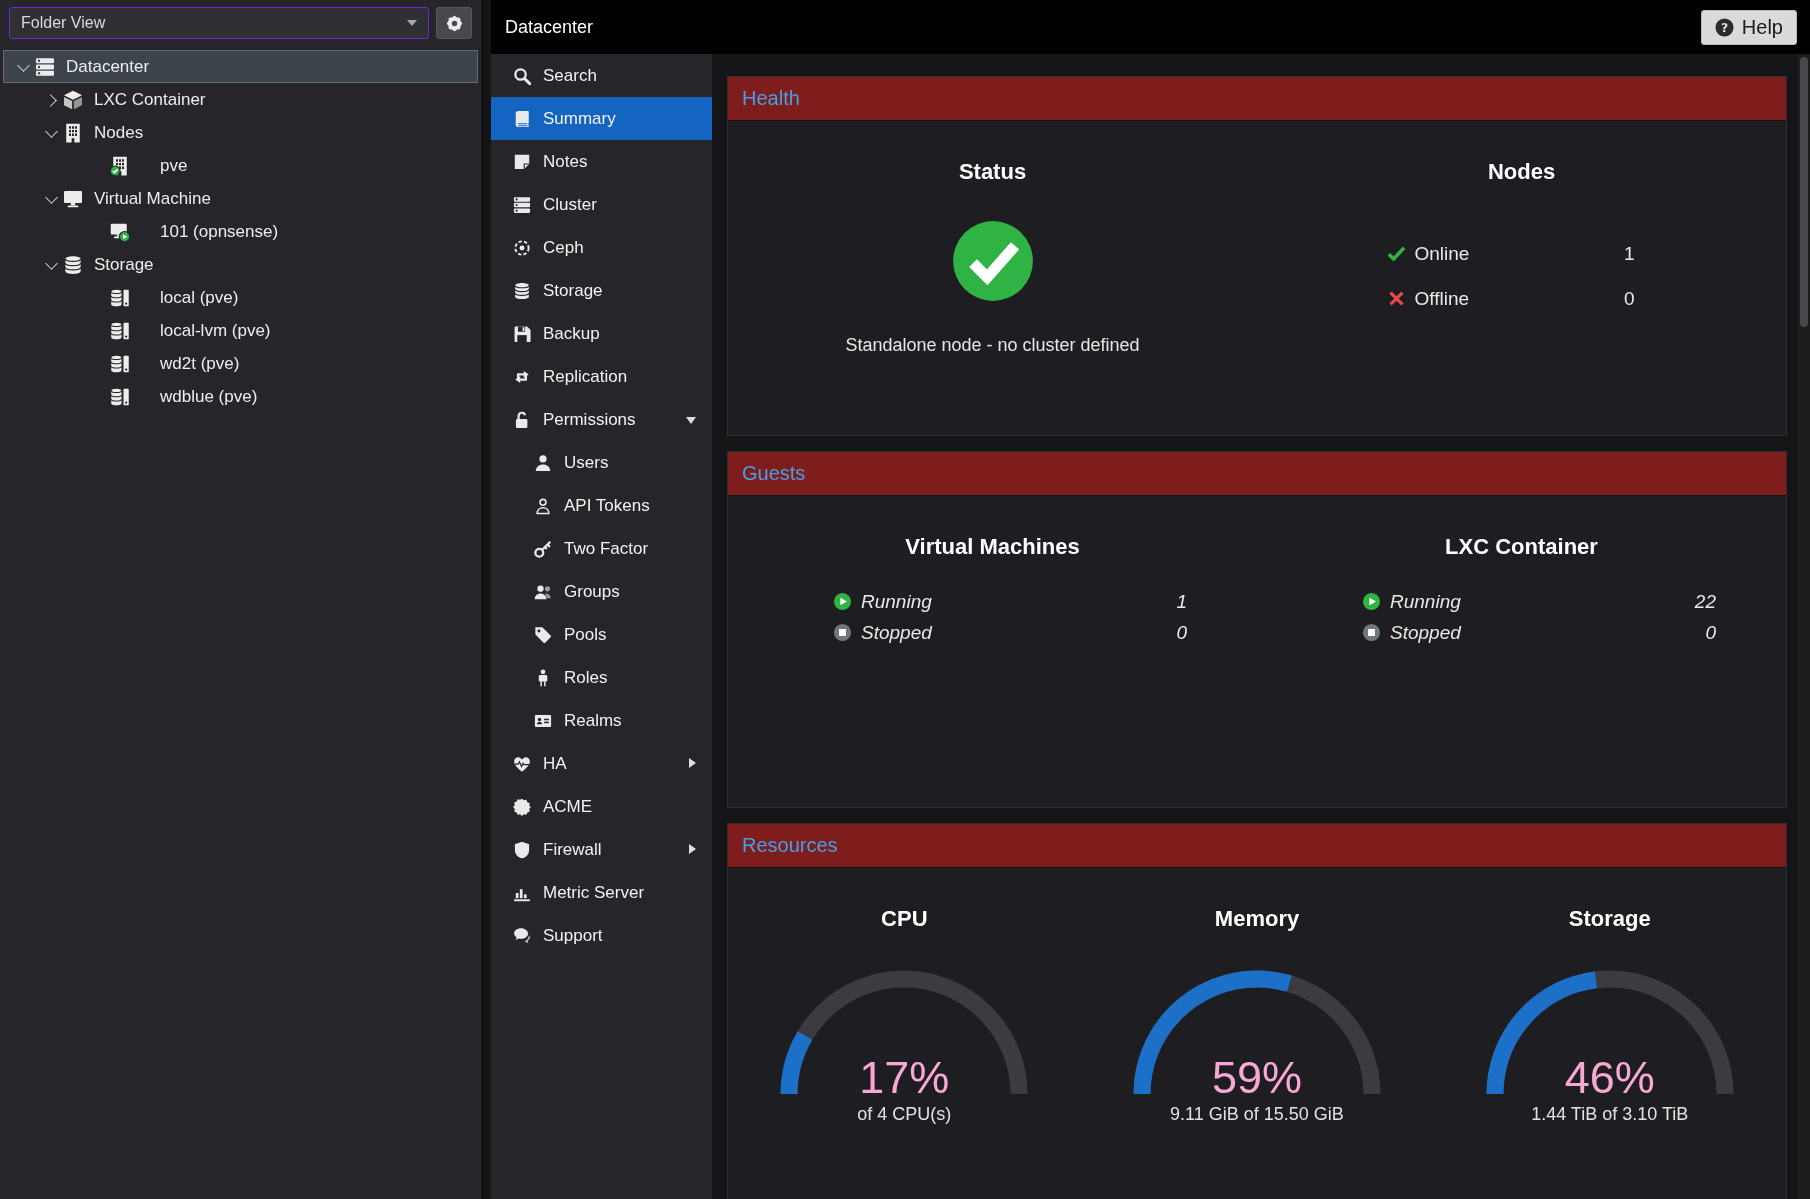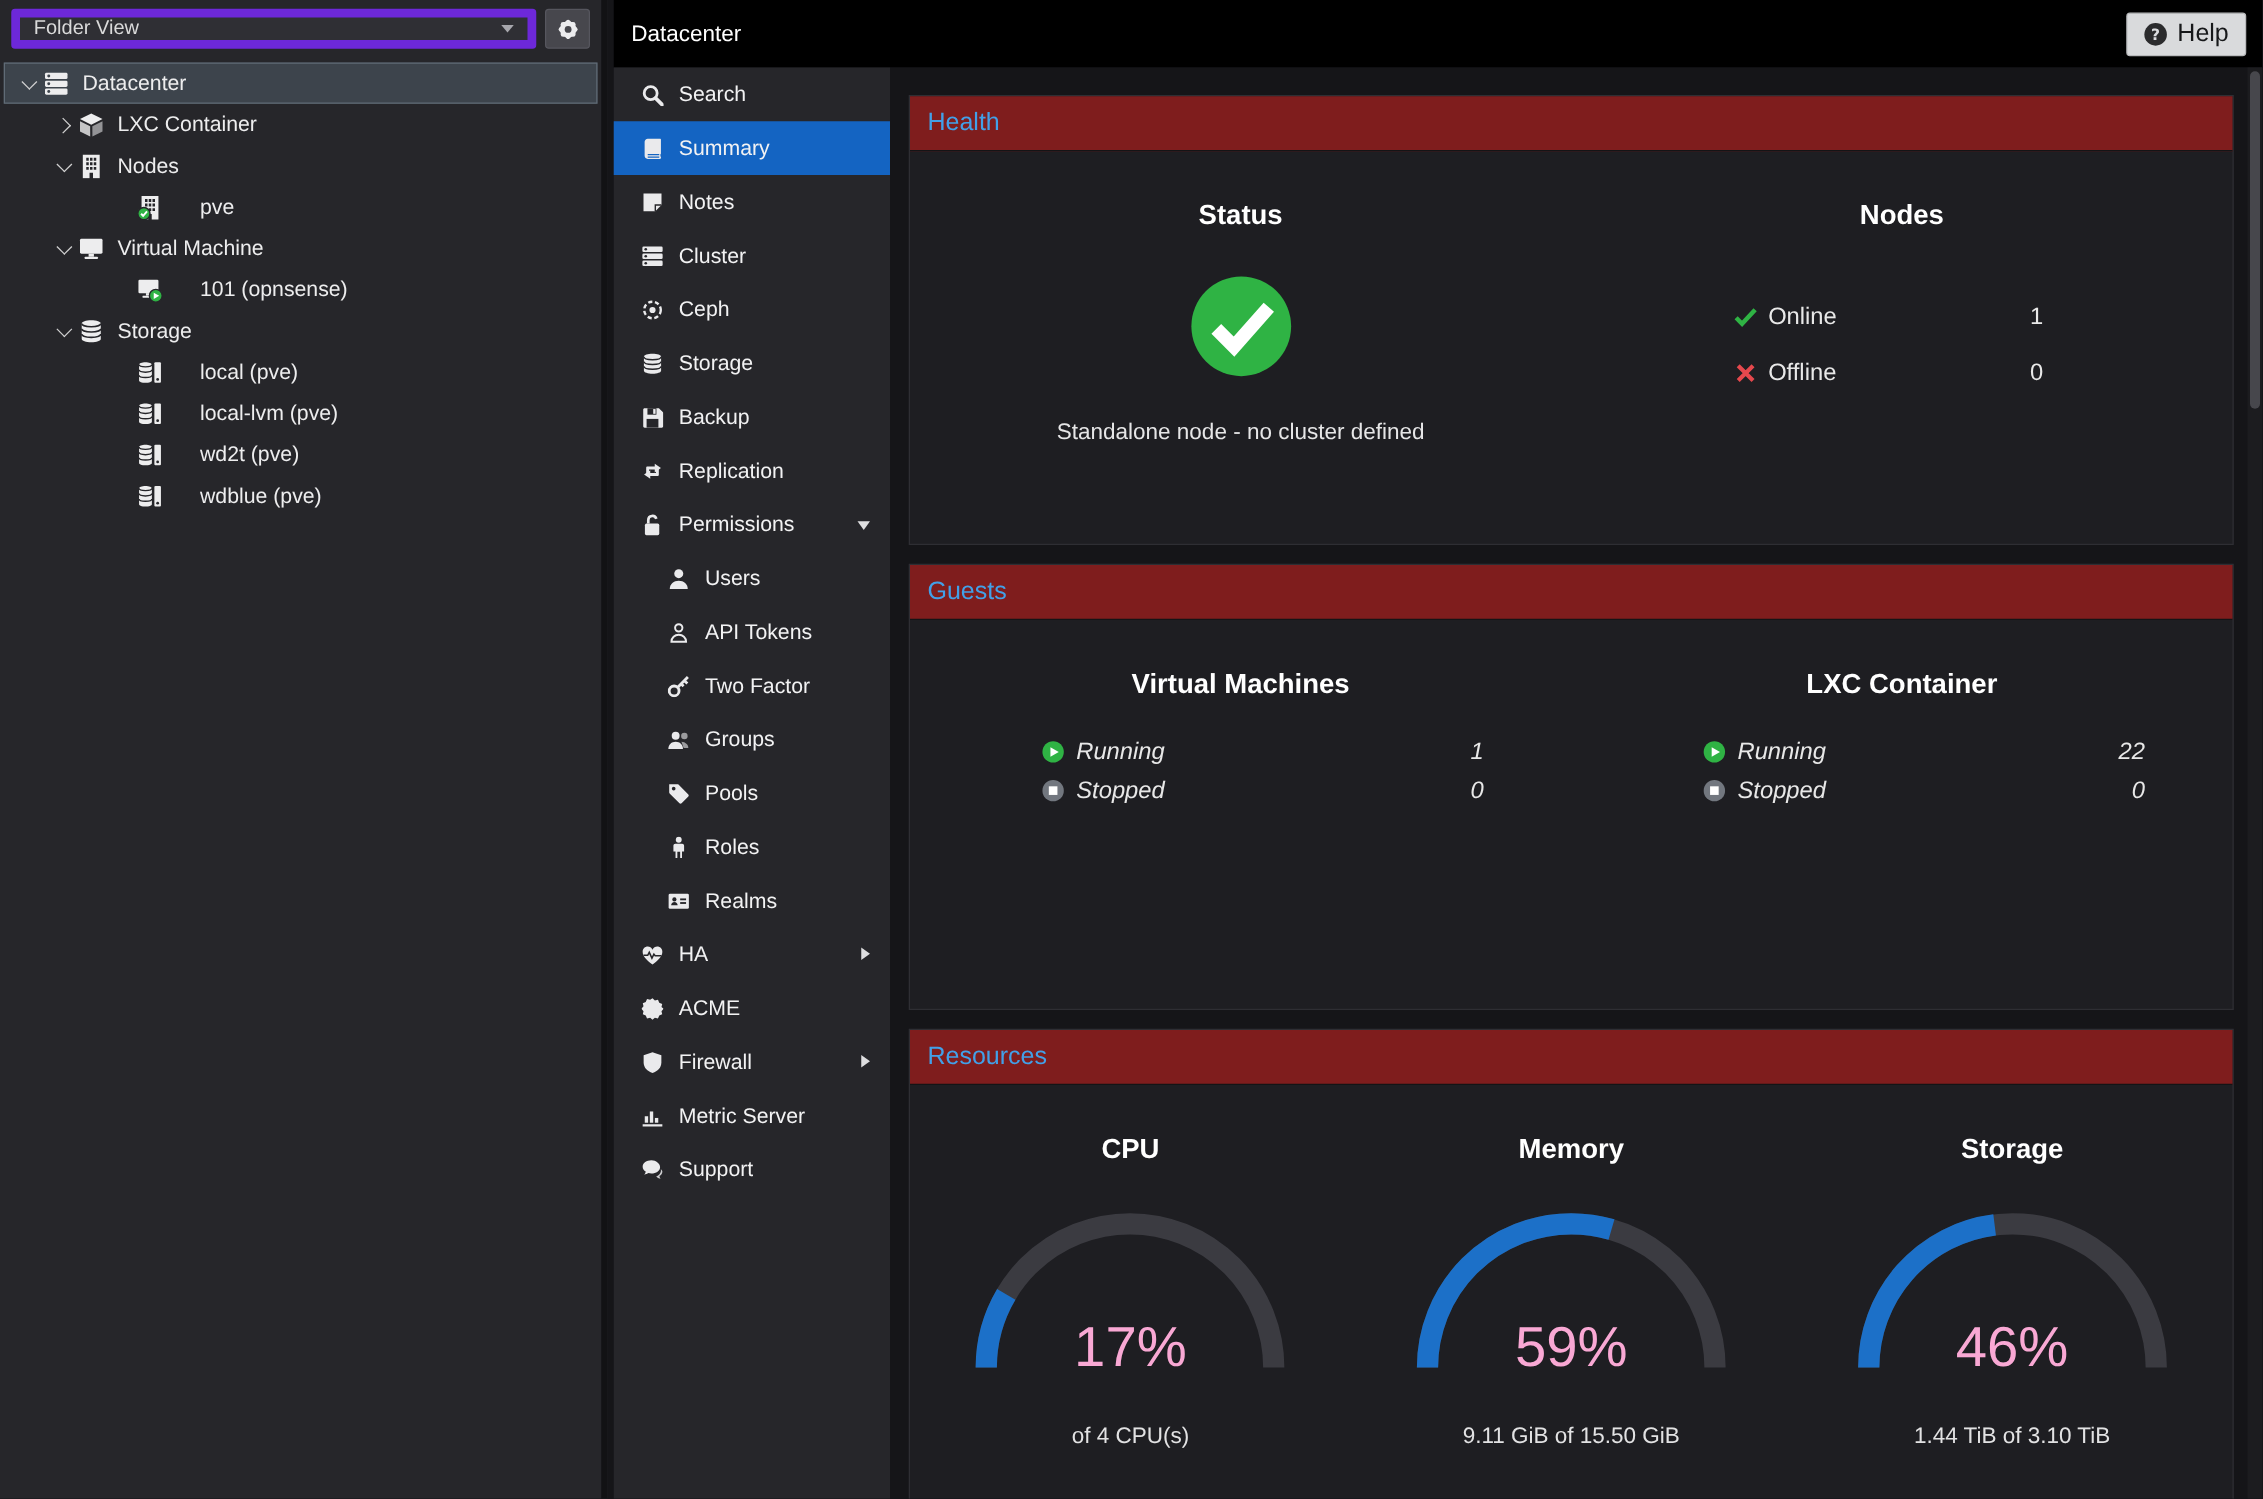--- a/index.html
+++ b/index.html
@@ -3,21 +3,21 @@
 <meta charset="utf-8">
 <style>
   *{margin:0;padding:0;box-sizing:border-box;}
   html,body{width:1810px;height:1199px;overflow:hidden;}
   body{position:relative;background:#151518;font-family:"Liberation Sans","DejaVu Sans",sans-serif;color:#e8e8e8;font-size:17px;--knock:#26262a;}
   .icon-defs{position:absolute;width:0;height:0;overflow:hidden;}
 
   
   .left-panel{position:absolute;left:0;top:0;width:486px;height:100%;background:#26262a;border-right:5px solid #121214;}
   .left-header{height:46px;display:flex;align-items:center;padding:0 9px;gap:7px;}
-  .combo{flex:1;height:32px;background:#2f2f34;border:7px solid #6d28d9;border-radius:3px;display:flex;align-items:center;padding:0 11px;color:#dadada;cursor:pointer;font-size:16px;}
+  .combo{flex:1;height:32px;background:#2f2f34;border:1px solid #6d28d9;border-radius:3px;display:flex;align-items:center;padding:0 11px;color:#dadada;cursor:pointer;font-size:16px;}
   .combo-chev{margin-left:auto;width:0;height:0;border-left:5px solid transparent;border-right:5px solid transparent;border-top:6px solid #a7a7ad;}
   .gear-btn{width:36px;height:32px;background:#47474d;border:1px solid #56565e;border-radius:3px;display:flex;align-items:center;justify-content:center;cursor:pointer;color:#ececee;--knock:#47474d;}
   .gear-btn svg{width:19px;height:19px;fill:currentColor;}
 
   .tree{padding-top:4px;}
   .tree-row{height:33px;display:flex;align-items:center;margin:0 3px;border:1px solid transparent;cursor:pointer;color:#ededee;white-space:nowrap;}
   .tree-row.selected{background:#3d444c;border-color:#606b76;--knock:#3d444c;}
   .tree-row.lvl0{padding-left:11px;}
   .tree-row.lvl1{padding-left:39px;}
   .tree-row.lvl2{padding-left:67px;gap:19px;}
@@ -64,21 +64,21 @@
   .green{color:#2fb344;}
   .red{color:#e5484d;}
   .gray{color:#72777f;}
   .stat-value{padding-right:22px;}
 
   .guest-rows{width:100%;padding:26px 70px 0 105px;font-style:italic;}
   .guest-row{height:31px;display:flex;align-items:center;justify-content:space-between;font-size:19px;}
 
   .gauge{position:relative;width:270px;height:150px;margin-top:22px;}
   .pct{position:absolute;left:0;right:0;bottom:0;text-align:center;font-size:45px;color:#f9a8d4;}
-  .res-caption{margin-top:34px;font-size:18px;color:#e2e2e3;}
+  .res-caption{font-size:18px;color:#e2e2e3;}
 
   
   .scrollbar{position:absolute;right:0;top:54px;width:12px;bottom:0;background:#1c1c1f;}
   .scroll-thumb{position:absolute;left:2px;top:3px;width:8px;height:270px;border-radius:4px;background:#47474c;}
 </style>
 </head>
 <body>
 
 <svg class="icon-defs" aria-hidden="true">
   <defs>

